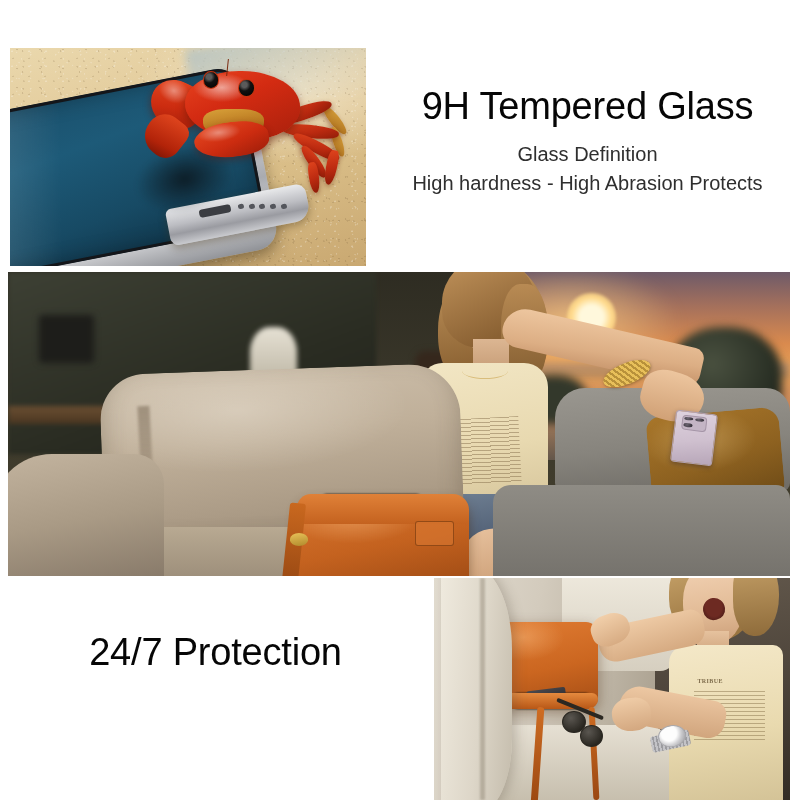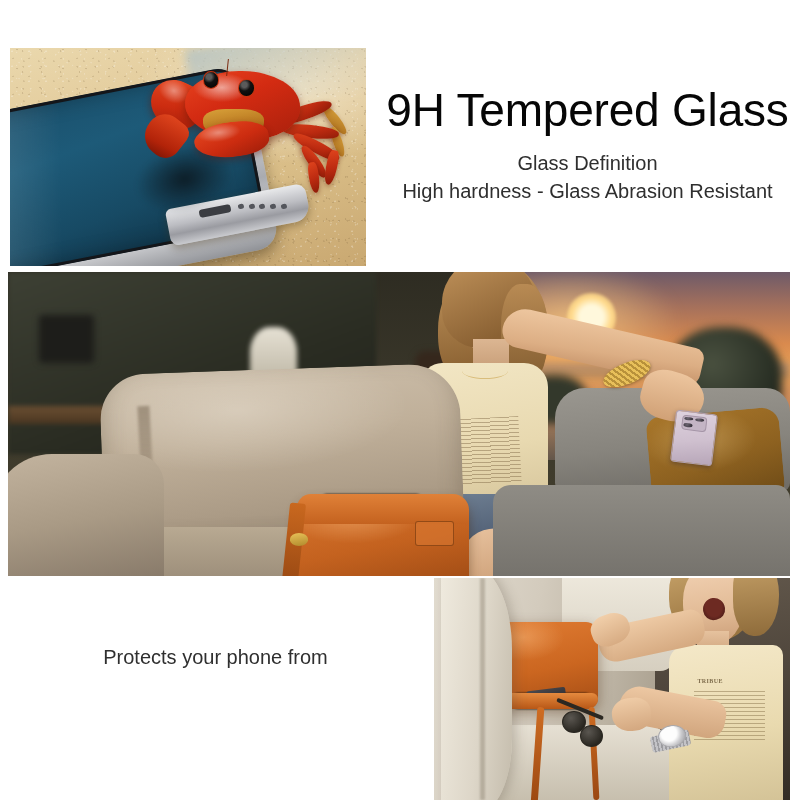--- a/index.html
+++ b/index.html
@@ -643,21 +643,21 @@
   }
 
   
   .text-block { position: absolute; }
 
   #text-glass {
     left: 380px; top: 86px; width: 415px;
     text-align: center;
   }
   #text-glass .headline {
-    font-size: 46px;
+    font-size: 38px;
     font-weight: 400;
     color: #060606;
     letter-spacing: -0.2px;
     line-height: 1.06;
     margin: 0;
   }
   #text-glass .sub {
     font-size: 20px;
     font-weight: 400;
     color: #2f2f2f;
@@ -730,21 +730,21 @@
         <div class="layer antenna"></div>
         <div class="layer eye l"></div>
         <div class="layer eye r"></div>
       </div>
     </div>
   </div>
 
   <div class="text-block" id="text-glass">
     <p class="headline">9H Tempered Glass</p>
     <p class="sub first">Glass Definition</p>
-    <p class="sub">High hardness - Glass Abrasion Resistant</p>
+    <p class="sub">High hardness - High Abrasion Protects</p>
   </div>
 
   <div class="photo" id="photo-living">
     <div class="scene">
       <div class="layer room-bg"></div>
       <div class="layer wall-left"></div>
       <div class="layer shelf-obj-a"></div>
       <div class="layer shelf-obj-b"></div>
       <div class="layer lamp"></div>
       <div class="layer shelf"></div>
@@ -795,21 +795,21 @@
       <div class="layer bag-opening"></div>
       <div class="layer bag-body"></div>
       <div class="layer bag-flap"></div>
       <div class="layer bag-tag"></div>
       <div class="layer bag-strap"></div>
       <div class="layer bag-clasp"></div>
     </div>
   </div>
 
   <div class="text-block" id="text-protection">
-    <p class="sub first">Protects your phone from</p>
+    <p class="headline">24/7 Protection</p>
   </div>
 
   <div class="photo" id="photo-shock">
     <div class="scene">
       <div class="layer bg"></div>
       <div class="layer sofa-white"></div>
       <div class="layer sofa-back-w"></div>
       <div class="layer sofa-seat-w"></div>
 
       <div class="layer s-hair"></div>

